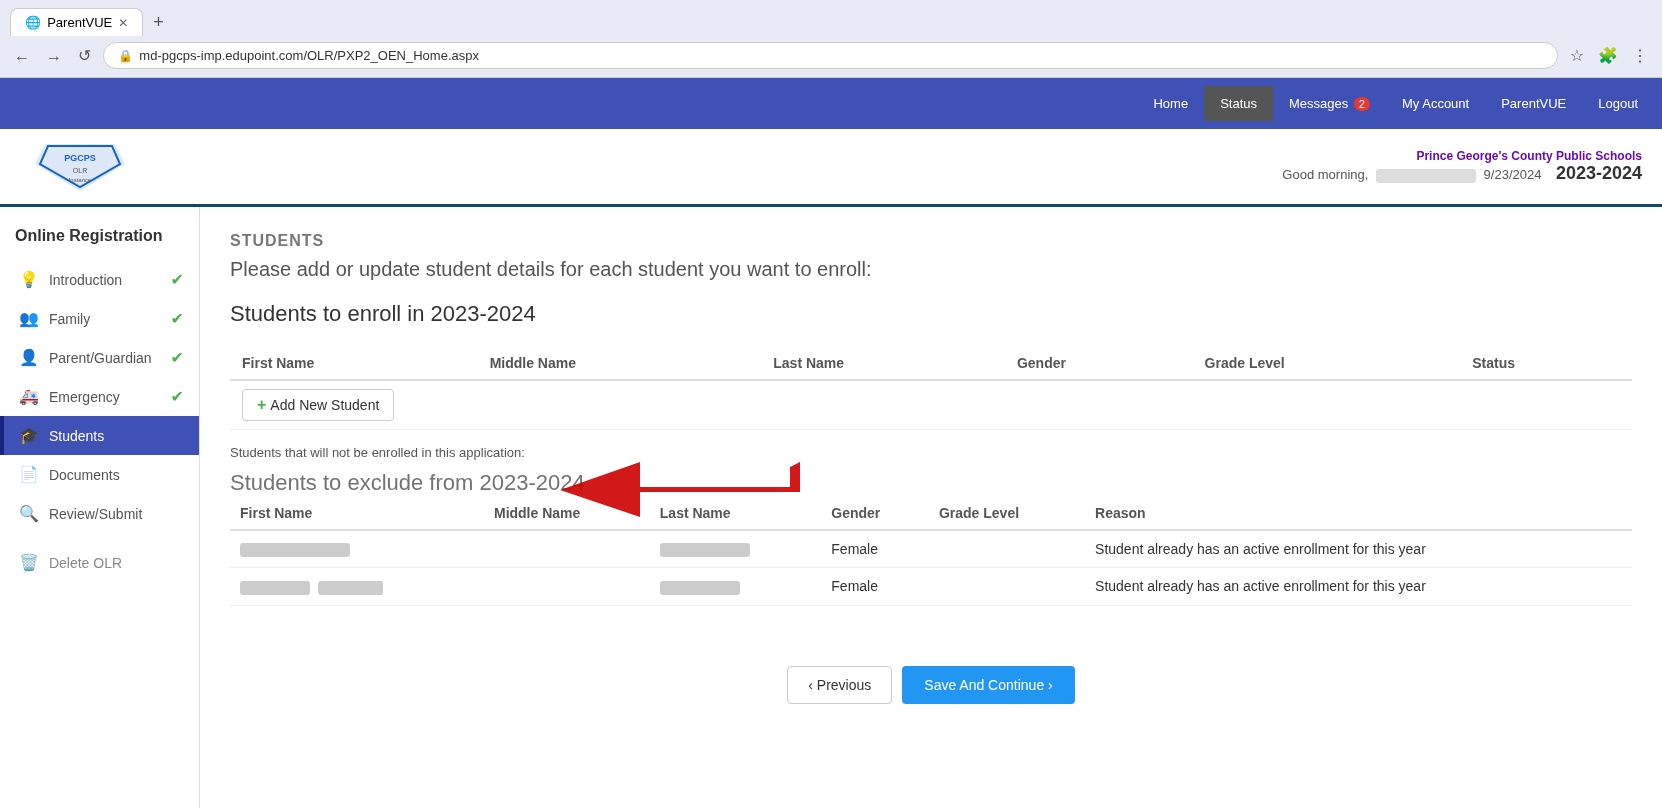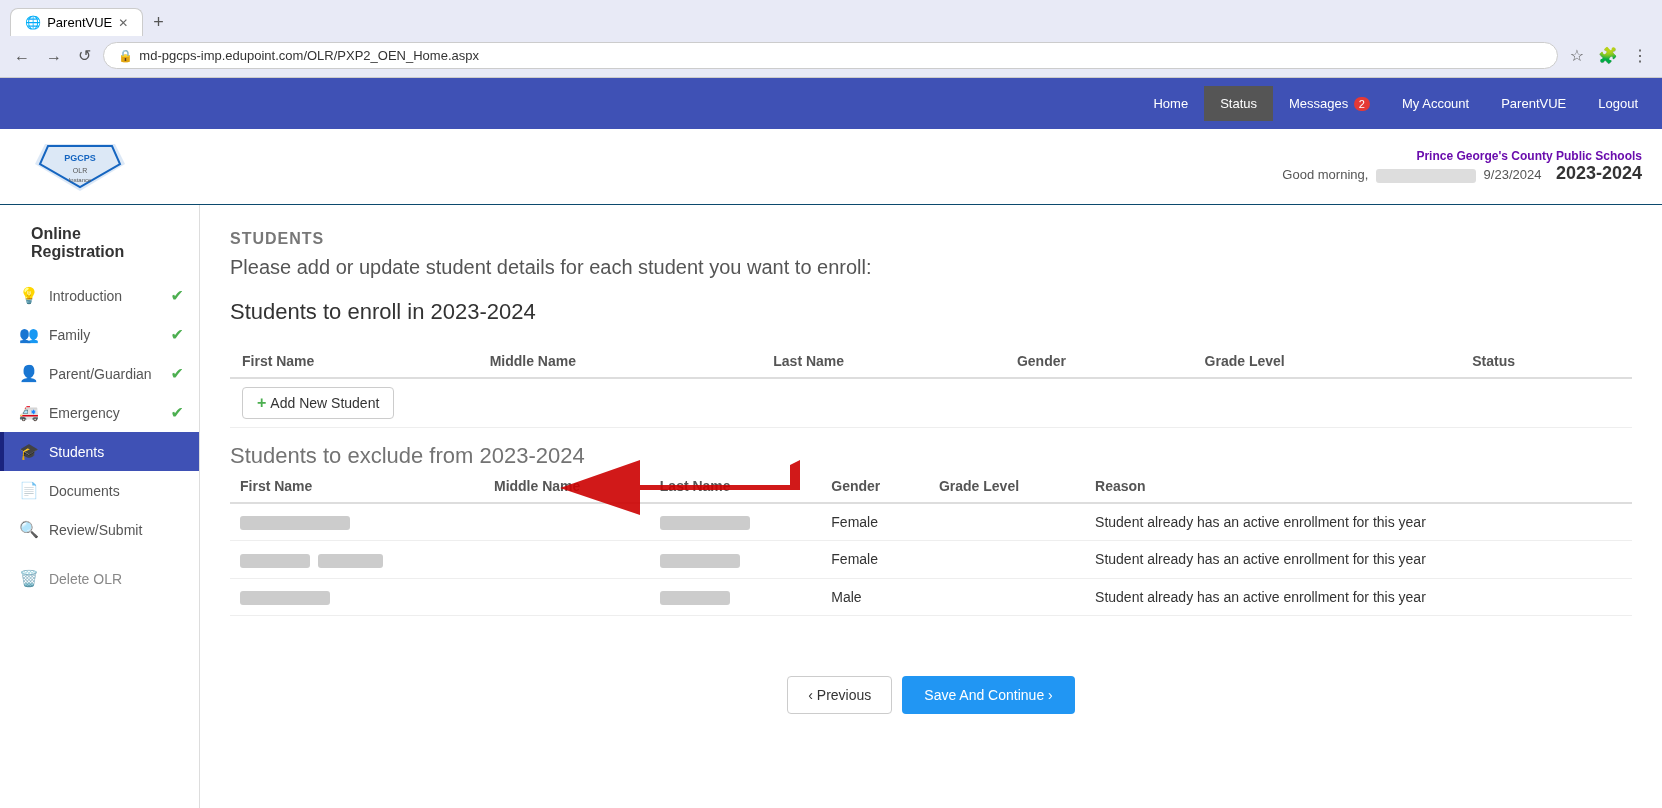--- a/index.html
+++ b/index.html
@@ -99,21 +99,21 @@
       padding: 1px 5px;
       margin-left: 2px;
     }
 
     
     .header {
       background: white;
       display: flex;
       align-items: center;
       padding: 10px 20px;
-      border-bottom: 1px solid #0c4a6e;
+      border-bottom: 3px solid #0c4a6e;
     }
     .logo-area {
       display: flex;
       flex-direction: column;
       align-items: center;
       margin-right: 20px;
     }
     .header-right {
       flex: 1;
       text-align: right;
@@ -144,21 +144,21 @@
       width: 200px;
       background: white;
       border-right: 1px solid #ddd;
       padding: 20px 0;
       flex-shrink: 0;
     }
     .sidebar-title {
       font-size: 16px;
       font-weight: bold;
       color: #333;
-      padding: 0 31px 15px;
+      padding: 0 15px 15px;
     }
     .sidebar-item {
       display: flex;
       align-items: center;
       padding: 10px 15px;
       cursor: pointer;
       color: #555;
       font-size: 14px;
       border-left: 4px solid transparent;
       gap: 10px;
@@ -451,20 +451,21 @@
 
       <defs>
         <marker id="arrowhead" markerWidth="10" markerHeight="7" refX="0" refY="3.5" orient="auto">
           <polygon points="0 0, 10 3.5, 0 7" fill="#cc0000"></polygon>
         </marker>
       </defs>
 
       <polygon points="240,0 240,30 80,30 80,55 0,28 80,0 80,25 230,25 230,5" fill="#cc0000" opacity="0.9"></polygon>
     </svg>
 
+    <div class="students-note">Students that will not be enrolled in this application:</div>
 
     <div class="exclude-section-title">Students to exclude from 2023-2024</div>
 
     <table class="exclude-table">
       <thead>
         <tr>
           <th>First Name</th>
           <th>Middle Name</th>
           <th>Last Name</th>
           <th>Gender</th>
@@ -485,28 +486,20 @@
           <td>
             <span class="blurred-text" style="width:70px; margin-right:4px;"></span>
             <span class="blurred-text" style="width:65px;"></span>
           </td>
           <td></td>
           <td><span class="blurred-text" style="width:80px;"></span></td>
           <td>Female</td>
           <td></td>
           <td>Student already has an active enrollment for this year</td>
         </tr>
-        <tr>
-          <td><span class="blurred-text" style="width:90px;"></span></td>
-          <td></td>
-          <td><span class="blurred-text" style="width:70px;"></span></td>
-          <td>Male</td>
-          <td></td>
-          <td>Student already has an active enrollment for this year</td>
-        </tr>
       </tbody>
     </table>
 
     <div style="display:flex; justify-content:center; gap:10px; margin-top:60px; padding-bottom:20px;">
       <button class="prev-btn">‹ Previous</button>
       <button class="save-continue-btn">Save And Continue ›</button>
     </div>
   </div>
 </div>
 

